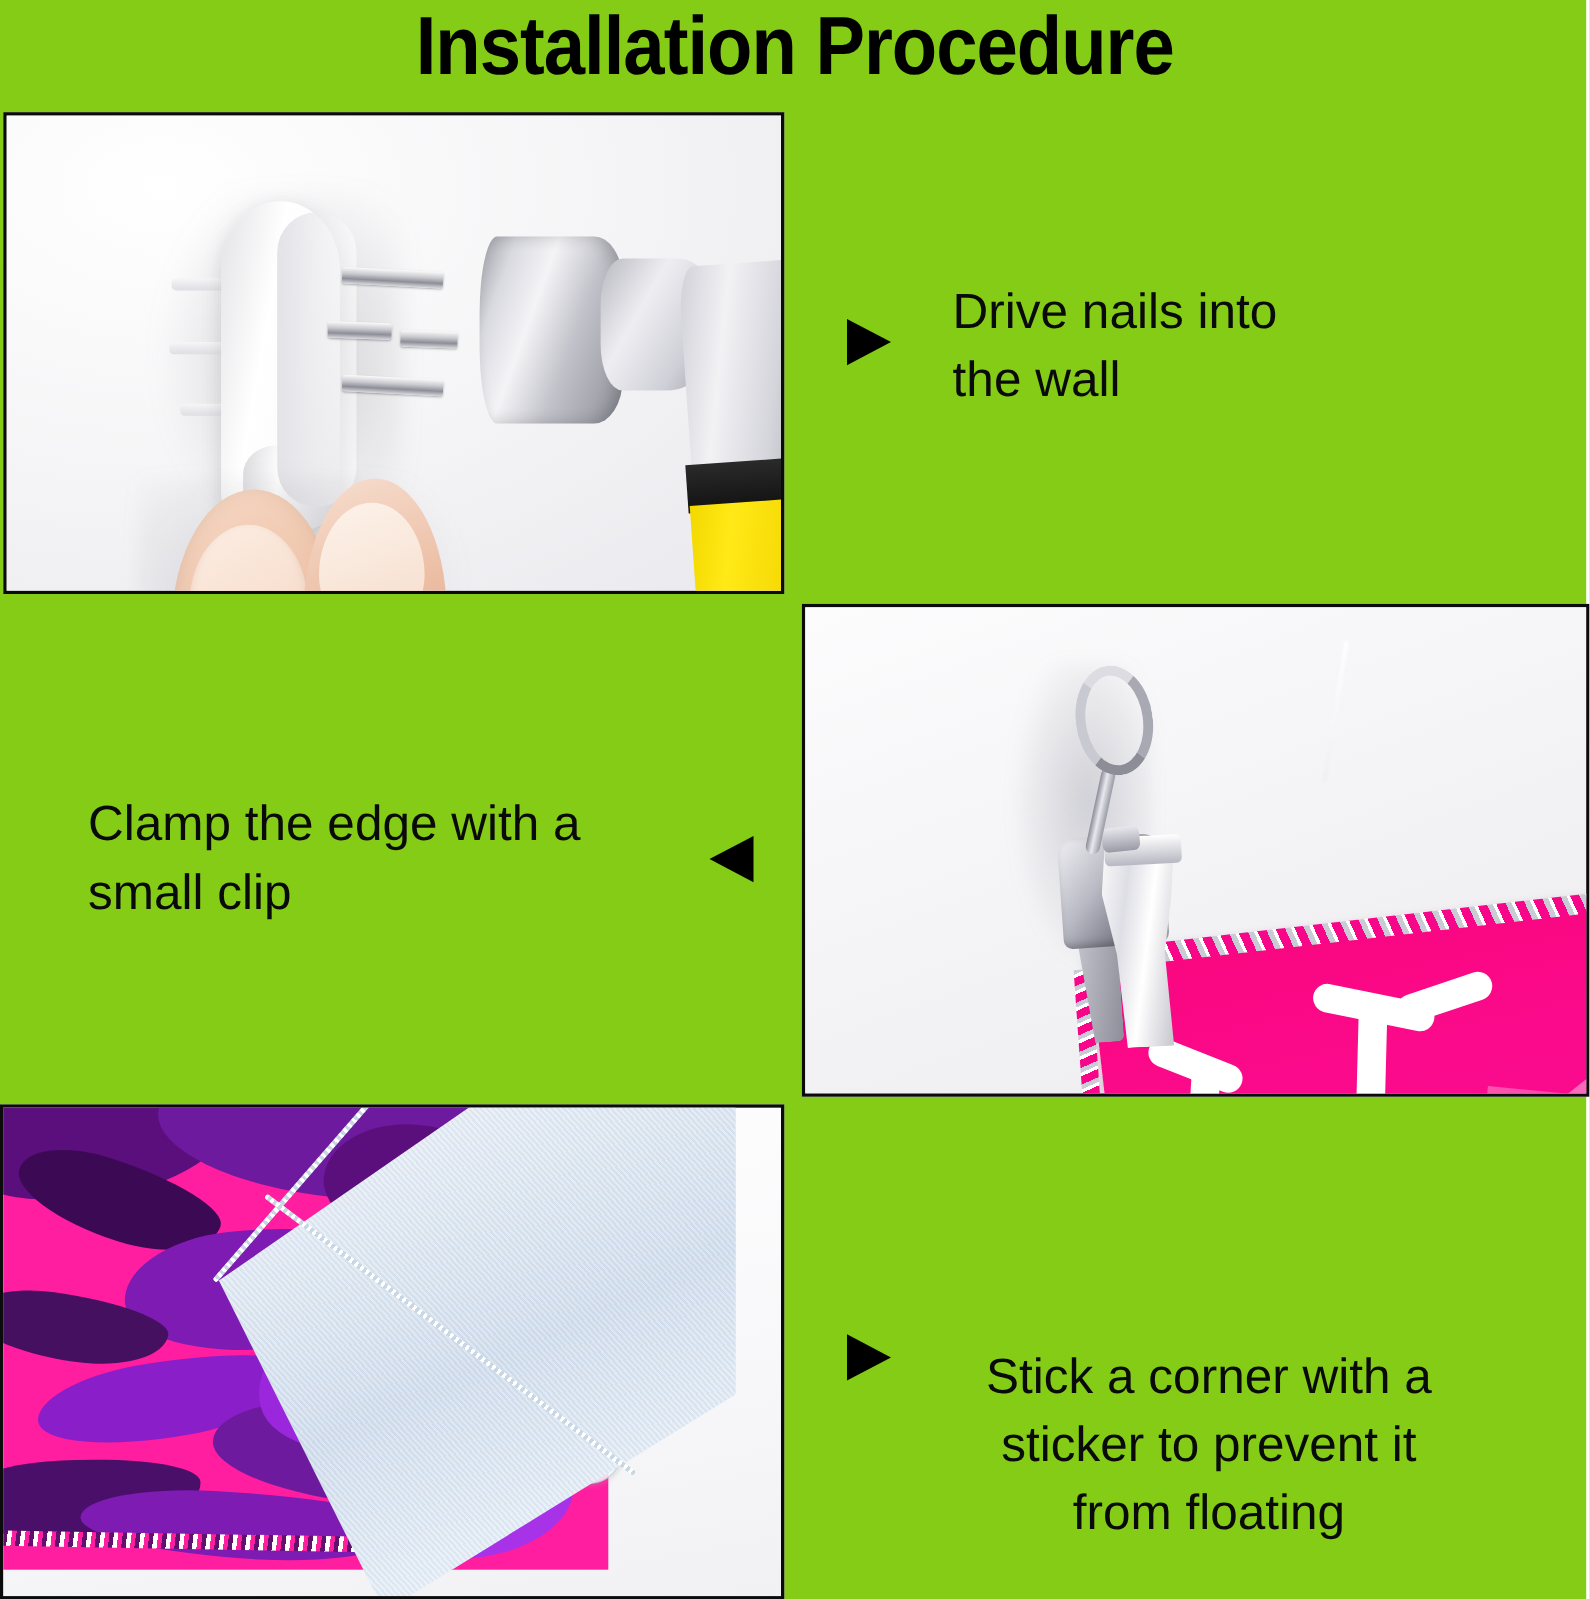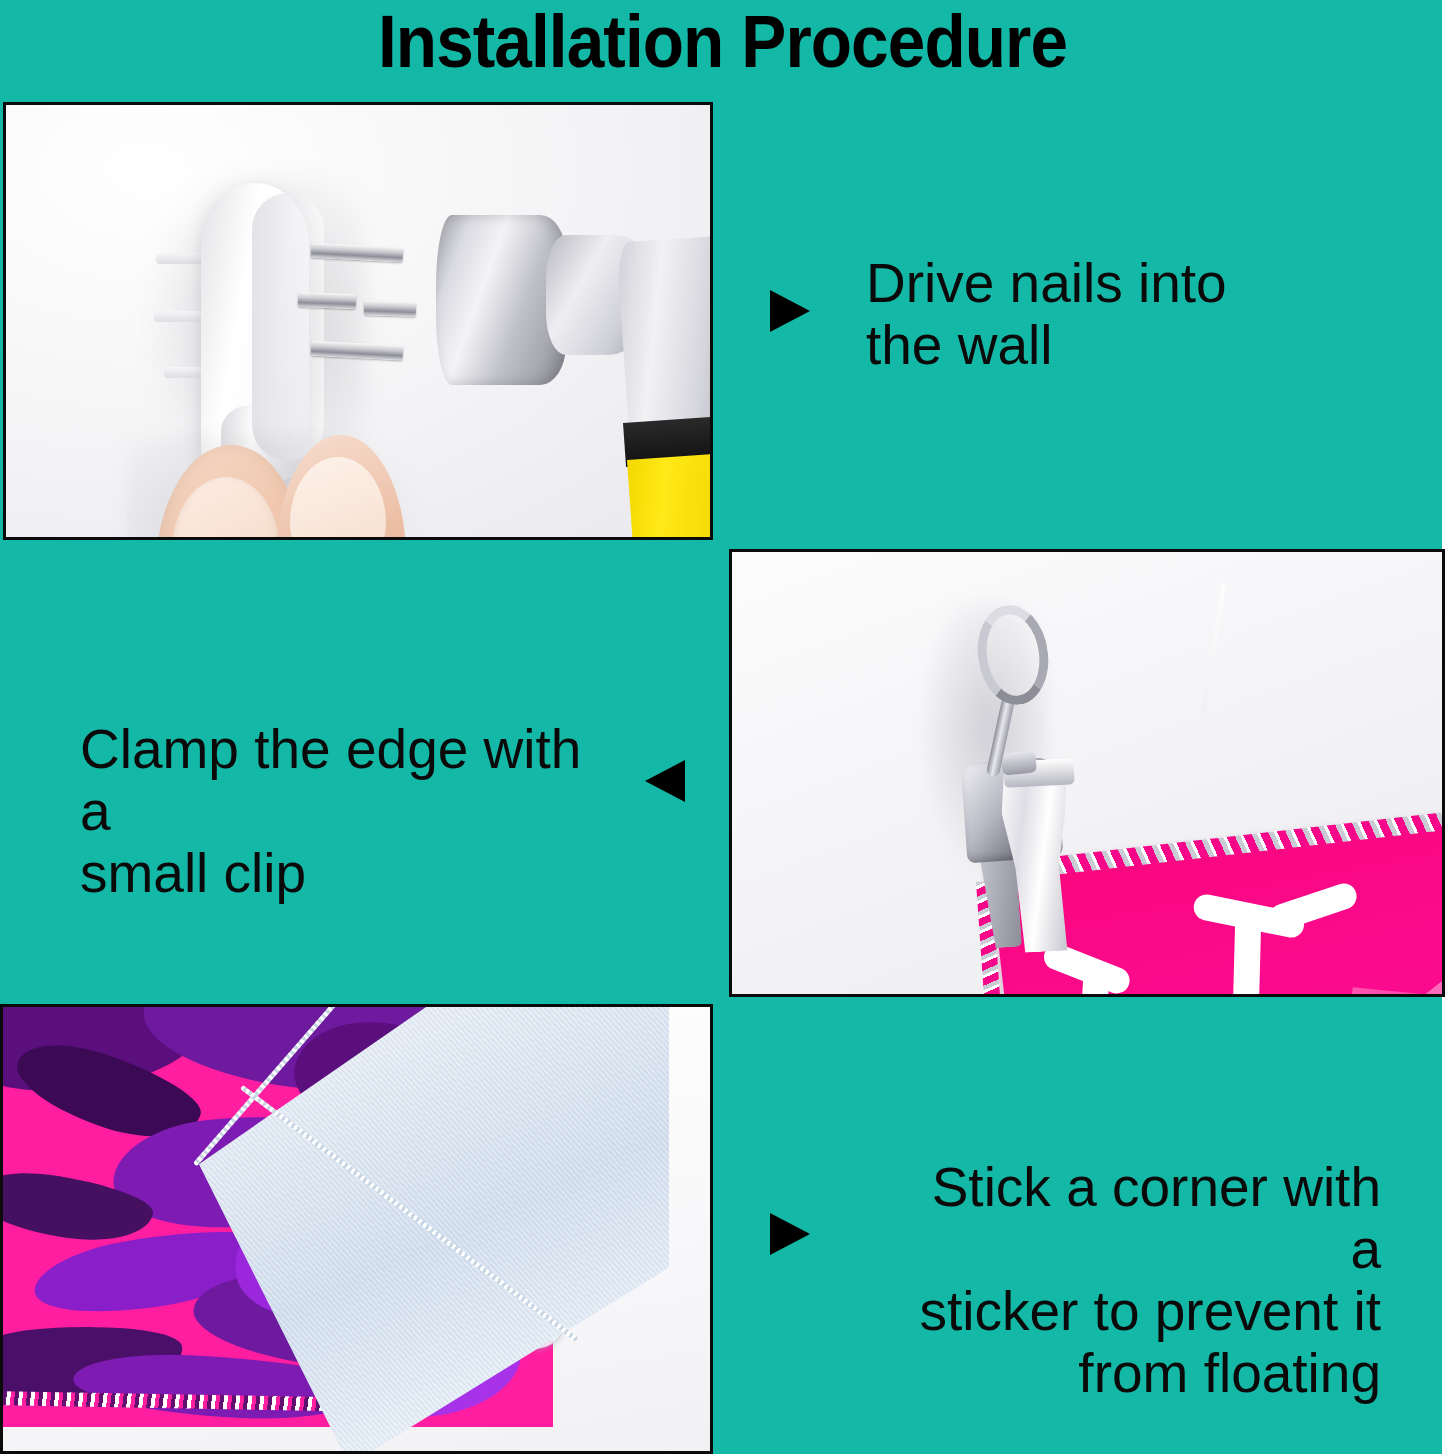--- a/index.html
+++ b/index.html
@@ -9,21 +9,21 @@
     height: 1454px;
     background: #ffffff;
     font-family: "Liberation Sans", sans-serif;
     overflow: hidden;
   }
 
   #page {
     position: relative;
     width: 1442px;
     height: 1454px;
-    background: #14b8a6;
+    background: #84cc16;
   }
 
   
   .page-title {
     position: absolute;
     left: 0;
     top: -2px;
     width: 1445px;
     text-align: center;
     font-family: "Liberation Sans", sans-serif;
@@ -425,28 +425,28 @@
   }
   #arrow-1 { left: 770px; top: 290px; }
   #arrow-2 { left: 645px; top: 760px; }
   #arrow-3 { left: 770px; top: 1213px; }
 
   
   .caption {
     position: absolute;
     color: #0a0a0a;
     font-family: "Liberation Sans", sans-serif;
-    font-size: 55px;
+    font-size: 45px;
     line-height: 62px;
     font-weight: normal;
     white-space: pre-line;
   }
   #caption-1 { left: 866px; top: 252px;  width: 420px; text-align: left; }
   #caption-2 { left: 80px;  top: 718px;  width: 510px; text-align: left; }
-  #caption-3 { left: 864px; top: 1156px; width: 470px; text-align: right; margin-left: 47px; }
+  #caption-3 { left: 864px; top: 1220px; width: 470px; text-align: center; }
 </style>
 </head>
 <body>
 
 <div id="page">
 
   <div class="page-title">Installation Procedure</div>
 
   <div class="photo" id="photo-1">
     <div class="photo-inner">

